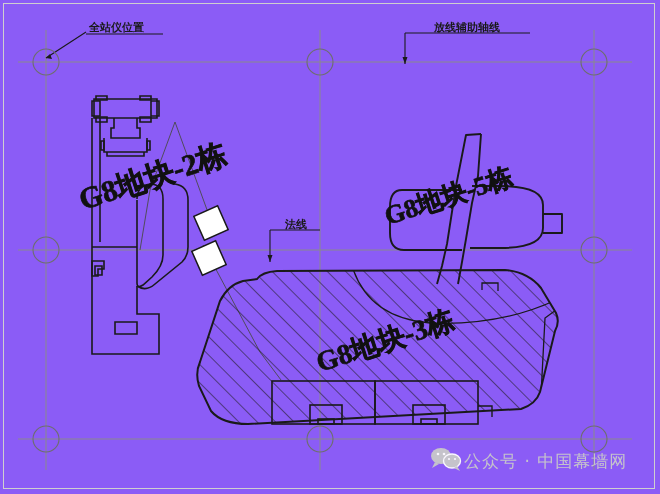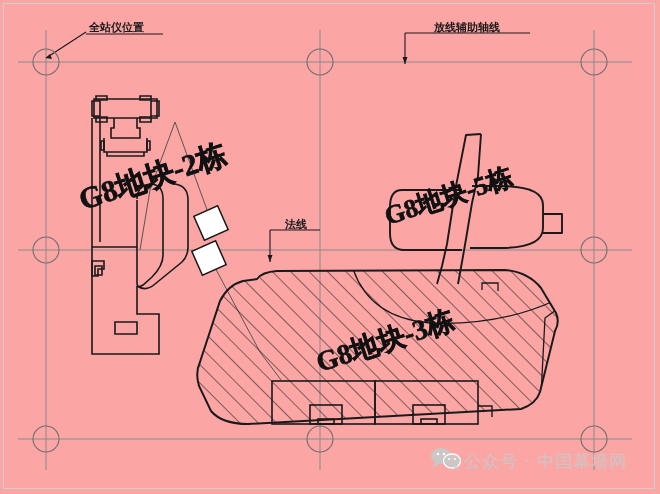--- a/index.html
+++ b/index.html
@@ -10,21 +10,21 @@
   body {
     width: 660px;
     height: 494px;
     font-family: "Liberation Sans", sans-serif;
     overflow: hidden;
   }
   #canvas-wrap {
     position: relative;
     width: 660px;
     height: 494px;
-    background: #fca5a5;
+    background: #8b5cf6;
   }
   #drawing {
     position: absolute;
     left: 0; top: 0;
     width: 660px;
     height: 494px;
     display: block;
   }
   .cad-label {
     font-family: "Liberation Serif", serif;

